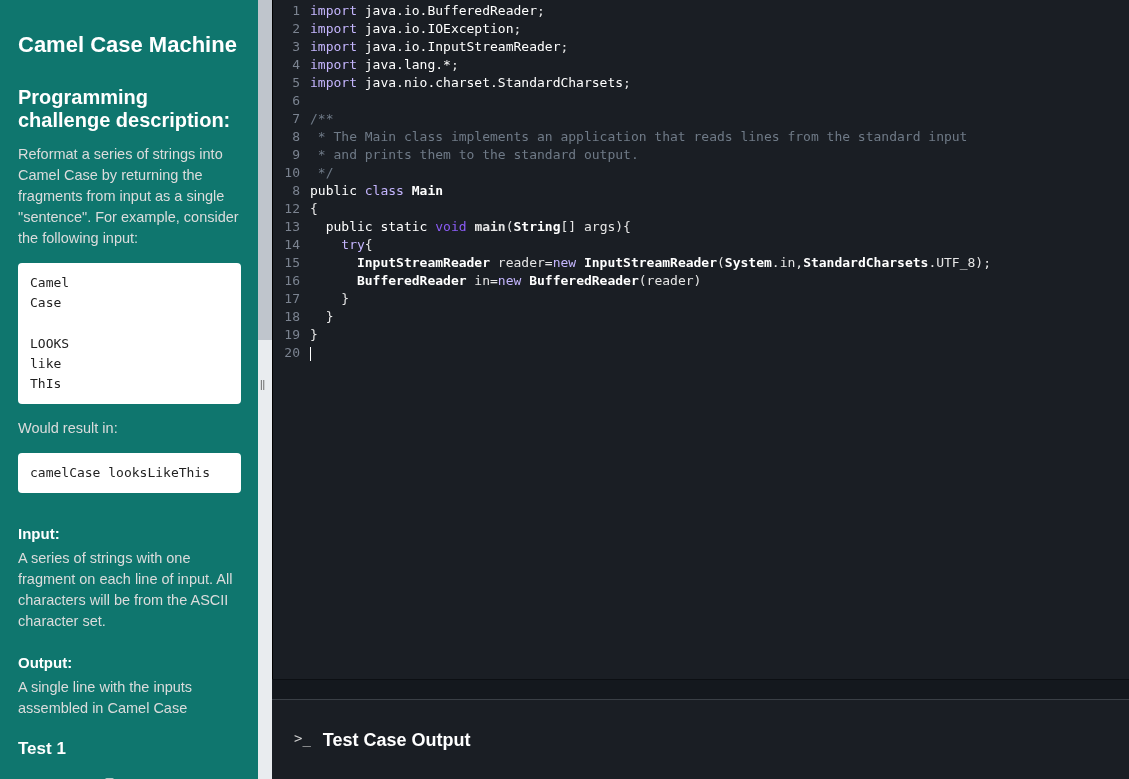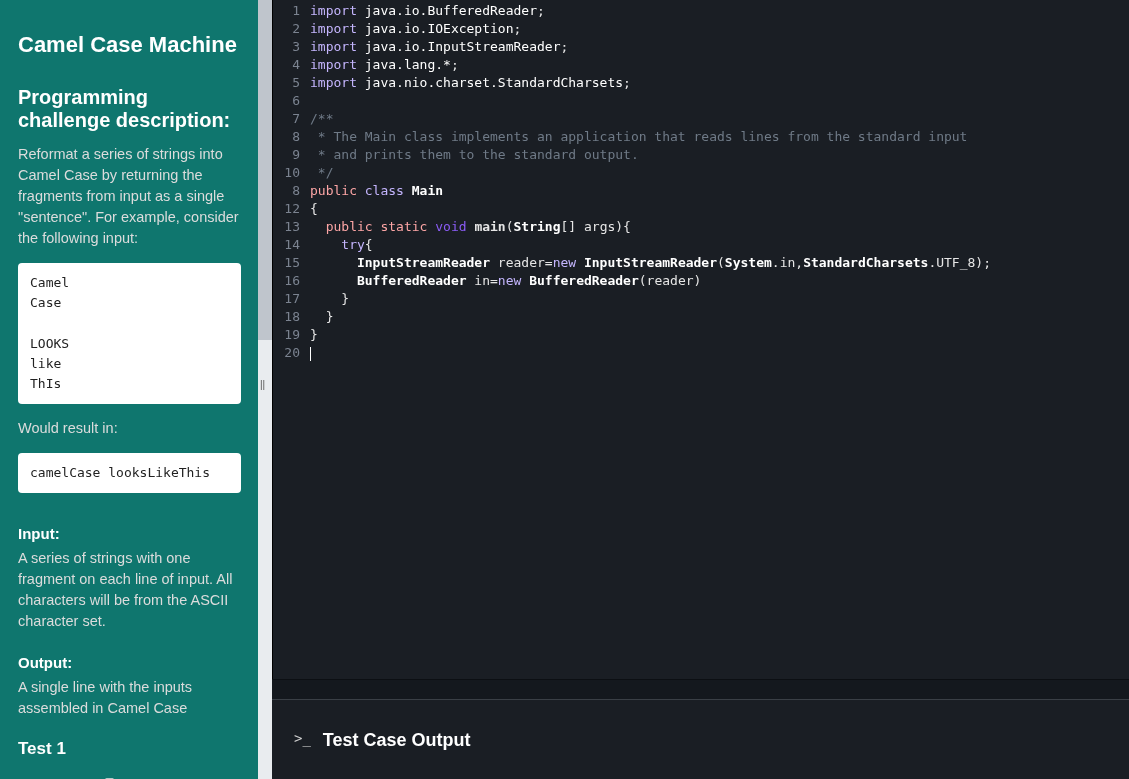--- a/index.html
+++ b/index.html
@@ -34,21 +34,21 @@
   .editor-wrap { flex:1; display:flex; overflow:hidden; background:#1a1e24; border-left:1px solid #000; }
   .gutter { width:33px; background:#1a1e24; color:#7b8390; text-align:right; font-family:Consolas,Menlo,monospace; font-size:13px; line-height:18px; padding:2px 6px 0 0; user-select:none; }
   .code { flex:1; font-family:Consolas,Menlo,monospace; font-size:13px; line-height:18px; padding:2px 0 0 4px; white-space:pre; overflow:auto; position:relative; }
   .code .line { height:18px; }
   .cursor { display:inline-block; width:1px; height:14px; background:#fff; vertical-align:middle; }
 
   .kw   { color:#c4b5fd; }
   .pkg  { color:#ffffff; }
   .cls  { color:#ffffff; font-weight:600; }
   .cmt  { color:#6f7a87; }
-  .mod  { color:#fca5a5; }
+  .mod  { color:#ffffff; }
   .type { color:#8b5cf6; }
   .fn   { color:#e6e6e6; font-weight:600; }
 
   
   .editor-bottom-bar { height:20px; background:#14181e; border-top:1px solid #0c0f13; }
   .output-panel { height:80px; background:#1a1e24; border-top:1px solid #3a3f46; display:flex; align-items:flex-start; padding:30px 22px 0 22px; gap:8px; }
   .prompt { font-family:Consolas,Menlo,monospace; color:#d0d0d0; font-size:14px; display:inline-flex; align-items:center; margin-right:4px;}
   .out-title { font-weight:700; font-size:18px; color:#fff; }
 </style>
 </head>

